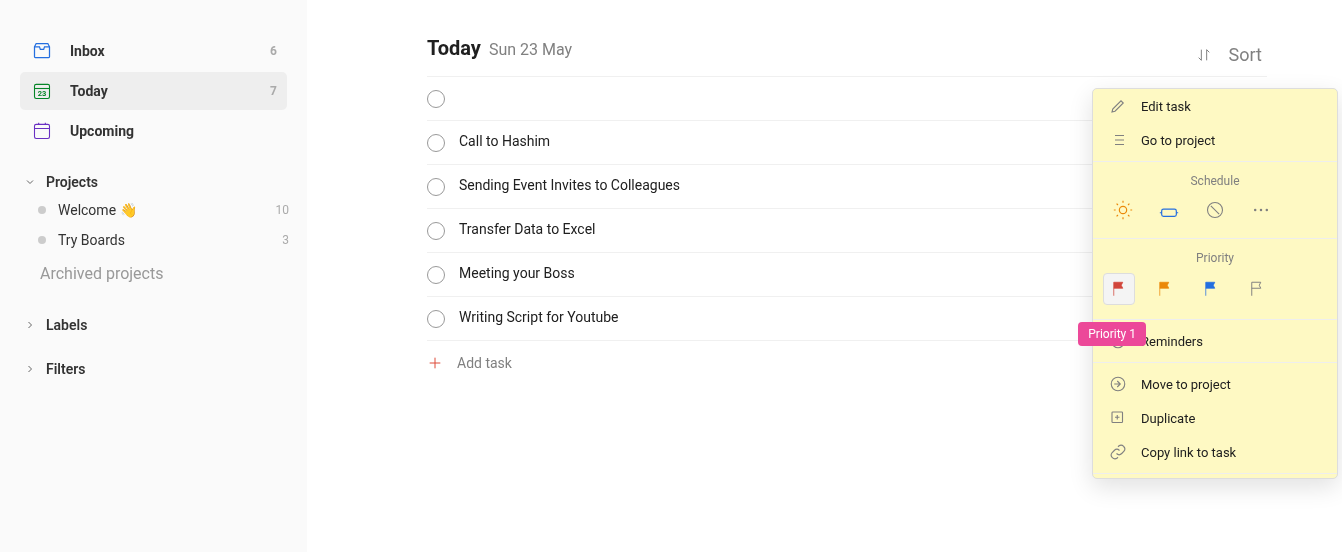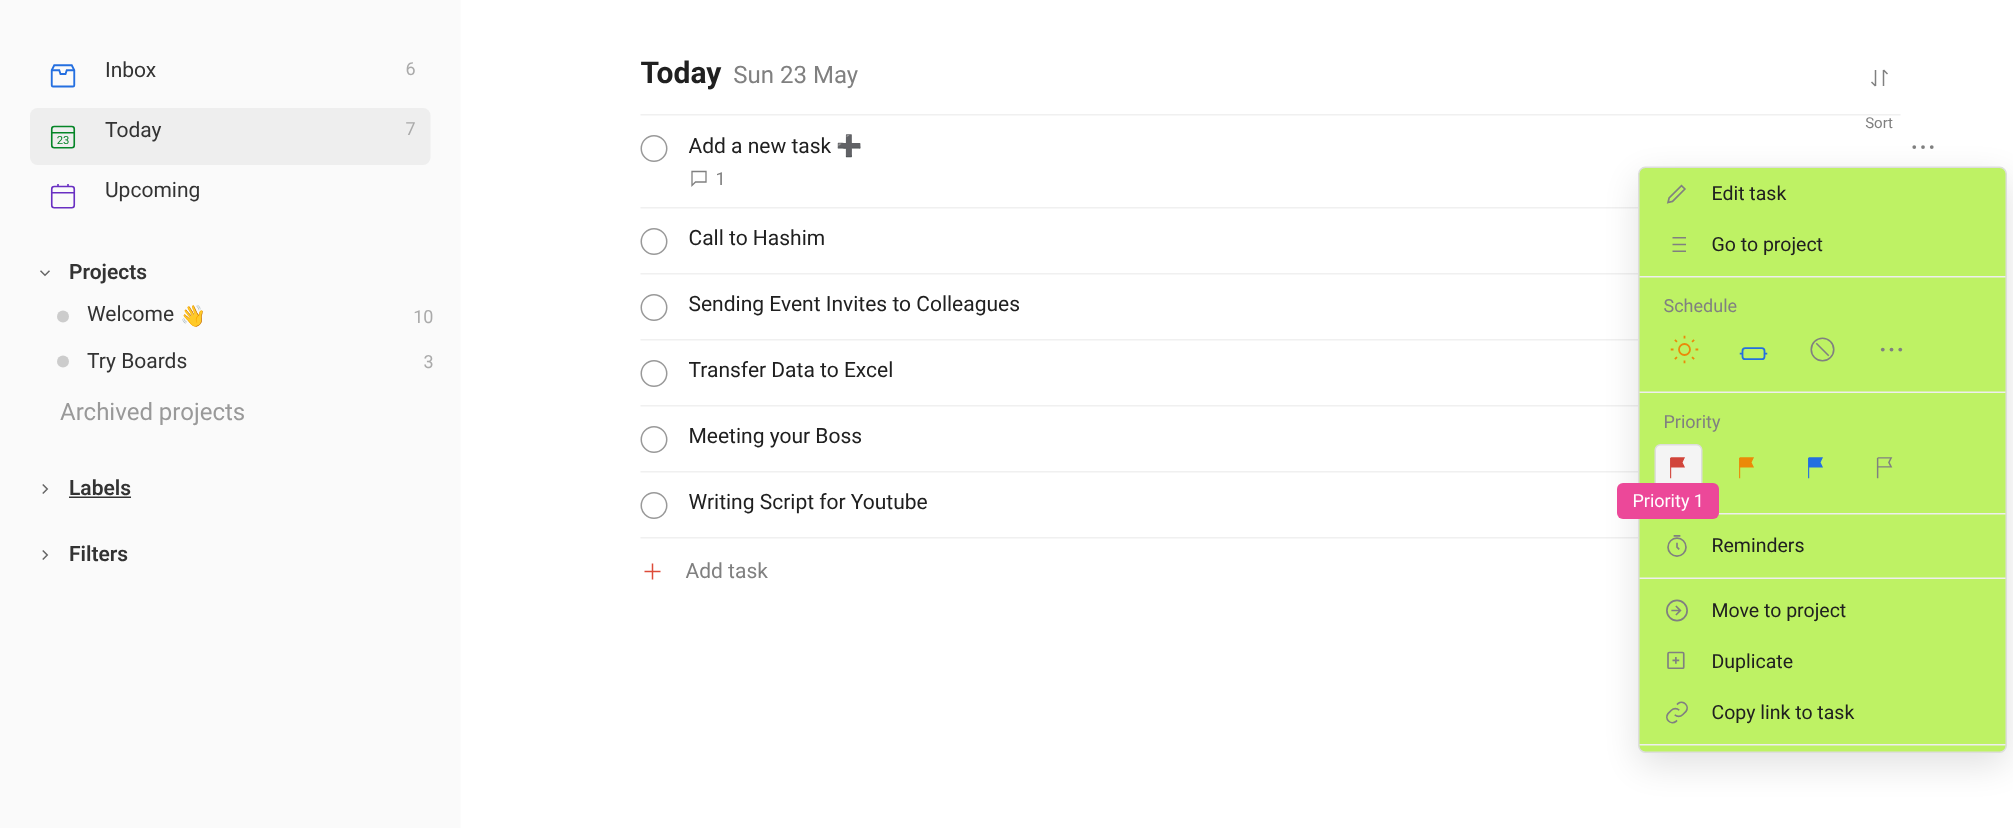--- a/index.html
+++ b/index.html
@@ -16,24 +16,26 @@
   .layout { display: flex; height: 100%; }
   
   .sidebar {
     width: 307px;
     background: #fafafa;
     padding: 32px 0 0 0;
   }
   .side-section { padding: 0 12px; }
   .side-item {
     display: flex;
+    align-items: center;
     padding: 7px 10px;
     border-radius: 5px;
     cursor: pointer;
     margin: 0 8px 2px 8px;
+    font-weight: bold;
   }
   .side-item.active { background: #eeeeee; }
   .side-icon { width: 24px; height: 24px; display:flex; align-items:center; justify-content:center; margin-right:16px;}
   .side-label { flex: 1; color: #333; }
   .side-count { color: #aaa; font-size: 12px; }
   .side-header {
     display:flex; align-items:center; padding: 22px 18px 6px 20px;
     font-weight:600; color:#333; cursor:pointer;
   }
   .side-header .chev { width:20px; margin-right:6px; display:flex; align-items:center; justify-content:center;}
@@ -42,41 +44,42 @@
     border-radius:5px; cursor:pointer;
   }
   .proj-dot { width:8px; height:8px; border-radius:50%; background:#ccc; margin-right:12px;}
   .proj-label { flex:1; color:#333; display:flex; gap:4px;}
   .archived { color:#999; padding:8px 10px 0 40px; font-size:16px;}
   
   .main { flex:1; padding: 36px 56px 0 120px; position:relative;}
   .main-header { display:flex; align-items:baseline; margin-bottom:16px;}
   .title { font-size:20px; font-weight:700; margin-right:8px;}
   .subtitle { color:#808080; font-size:16px;}
-  .sort-btn { position:absolute; right:80px; top:44px; display:flex; align-items:center; gap:17px; color:#808080; cursor:pointer; font-size:10px;flex-direction:column;}
+  .sort-btn { position:absolute; right:80px; top:44px; display:flex; align-items:center; gap:17px; color:#808080; cursor:pointer; font-size:18px;}
   .task-list { max-width: 840px;}
   .task-row {
     display:flex; align-items:flex-start; padding:12px 0;
     border-bottom:1px solid #f0f0f0; gap:14px; cursor:pointer;
     position:relative;
   }
   .task-row.first { border-top:1px solid #f0f0f0;}
   .task-row .check { width:18px; height:18px; border:1.5px solid #999; border-radius:50%; flex-shrink:0; margin-top:1px;}
   .task-row .check.p1 { border:2px solid #d1453b;}
   .task-title { color:#202020;}
   .task-sub { display:flex; align-items:center; gap:4px; margin-top:6px; color:#808080; font-size:12px;}
   .add-task-btn { display:flex; align-items:center; gap:14px; padding:14px 0; color:#808080; cursor:pointer;}
   .add-task-btn .plus { color:#dd4b39;}
   .more-btn { position:absolute; right:50px; top:88px; color:#808080; cursor:pointer; letter-spacing:2px;}
   
   .context-menu {
-    position:absolute; right:4px; top:111px; width:246px;
-    background:#bef264; border:1px solid #ddd; border-radius:5px;
+    position:absolute; right:4px; top:88px; width:246px;
+    background:#fef9c3; border:1px solid #ddd; border-radius:5px;
     box-shadow:0 8px 24px rgba(0,0,0,.12);
     font-size:13px;
+    text-align:center;
   }
   .cm-row { display:flex; align-items:center; padding:8px 16px; gap:14px; cursor:pointer;}
   .cm-icon { width:18px; height:18px; display:flex; align-items:center; justify-content:center; color:#808080;}
   .cm-sep { height:1px; background:#eee; margin:4px 0;}
   .cm-section-label { padding:8px 16px 4px 16px; color:#808080; font-size:12px;}
   .cm-schedule-row { display:flex; gap:18px; padding:4px 16px 10px 16px;}
   .cm-sched-btn { width:28px; height:28px; display:flex; align-items:center; justify-content:center; cursor:pointer; border-radius:4px;}
   .cm-priority-row { display:flex; gap:14px; padding:4px 10px 10px 10px;}
   .cm-prio-btn { width:32px; height:32px; display:flex; align-items:center; justify-content:center; cursor:pointer; border-radius:4px;}
   .cm-prio-btn.active { background:#f4f4f4; border:1px solid #ddd;}
@@ -142,21 +145,21 @@
       </span>
       <span class="side-count">10</span>
     </div>
     <div class="proj-item">
       <span class="proj-dot"></span>
       <span class="proj-label">Try Boards</span>
       <span class="side-count">3</span>
     </div>
     <div class="archived">Archived projects</div>
 
-    <div class="side-header" style="padding-top:34px;text-decoration:underline;">
+    <div class="side-header" style="padding-top:34px;">
       <span class="chev">
         <svg width="12" height="12" viewBox="0 0 24 24" fill="none" stroke="#666" stroke-width="2">
             <path d="M9 6l6 6-6 6"></path>
           </svg>
       </span>
       <span>Labels</span>
     </div>
 
     <div class="side-header">
       <span class="chev">
@@ -187,29 +190,20 @@
       <svg width="20" height="20" viewBox="0 0 24 24" fill="#808080">
           <circle cx="5" cy="12" r="1.5"></circle>
           <circle cx="12" cy="12" r="1.5"></circle>
           <circle cx="19" cy="12" r="1.5"></circle>
         </svg>
     </div>
 
     <div class="task-list">
       <div class="task-row first">
         <span class="check"></span>
-        <div style="flex:1;">
-          <div class="task-title">Add a new task ➕</div>
-          <div class="task-sub">
-            <svg width="14" height="14" viewBox="0 0 24 24" fill="none" stroke="#808080" stroke-width="1.5">
-                <path d="M4 4h16v12H8l-4 4V4z"></path>
-              </svg>
-            <span>1</span>
-          </div>
-        </div>
 
       </div>
       <div class="task-row">
         <span class="check"></span>
         <div class="task-title">Call to Hashim</div>
       </div>
       <div class="task-row">
         <span class="check"></span>
         <div class="task-title">Sending Event Invites to Colleagues</div>
       </div>

